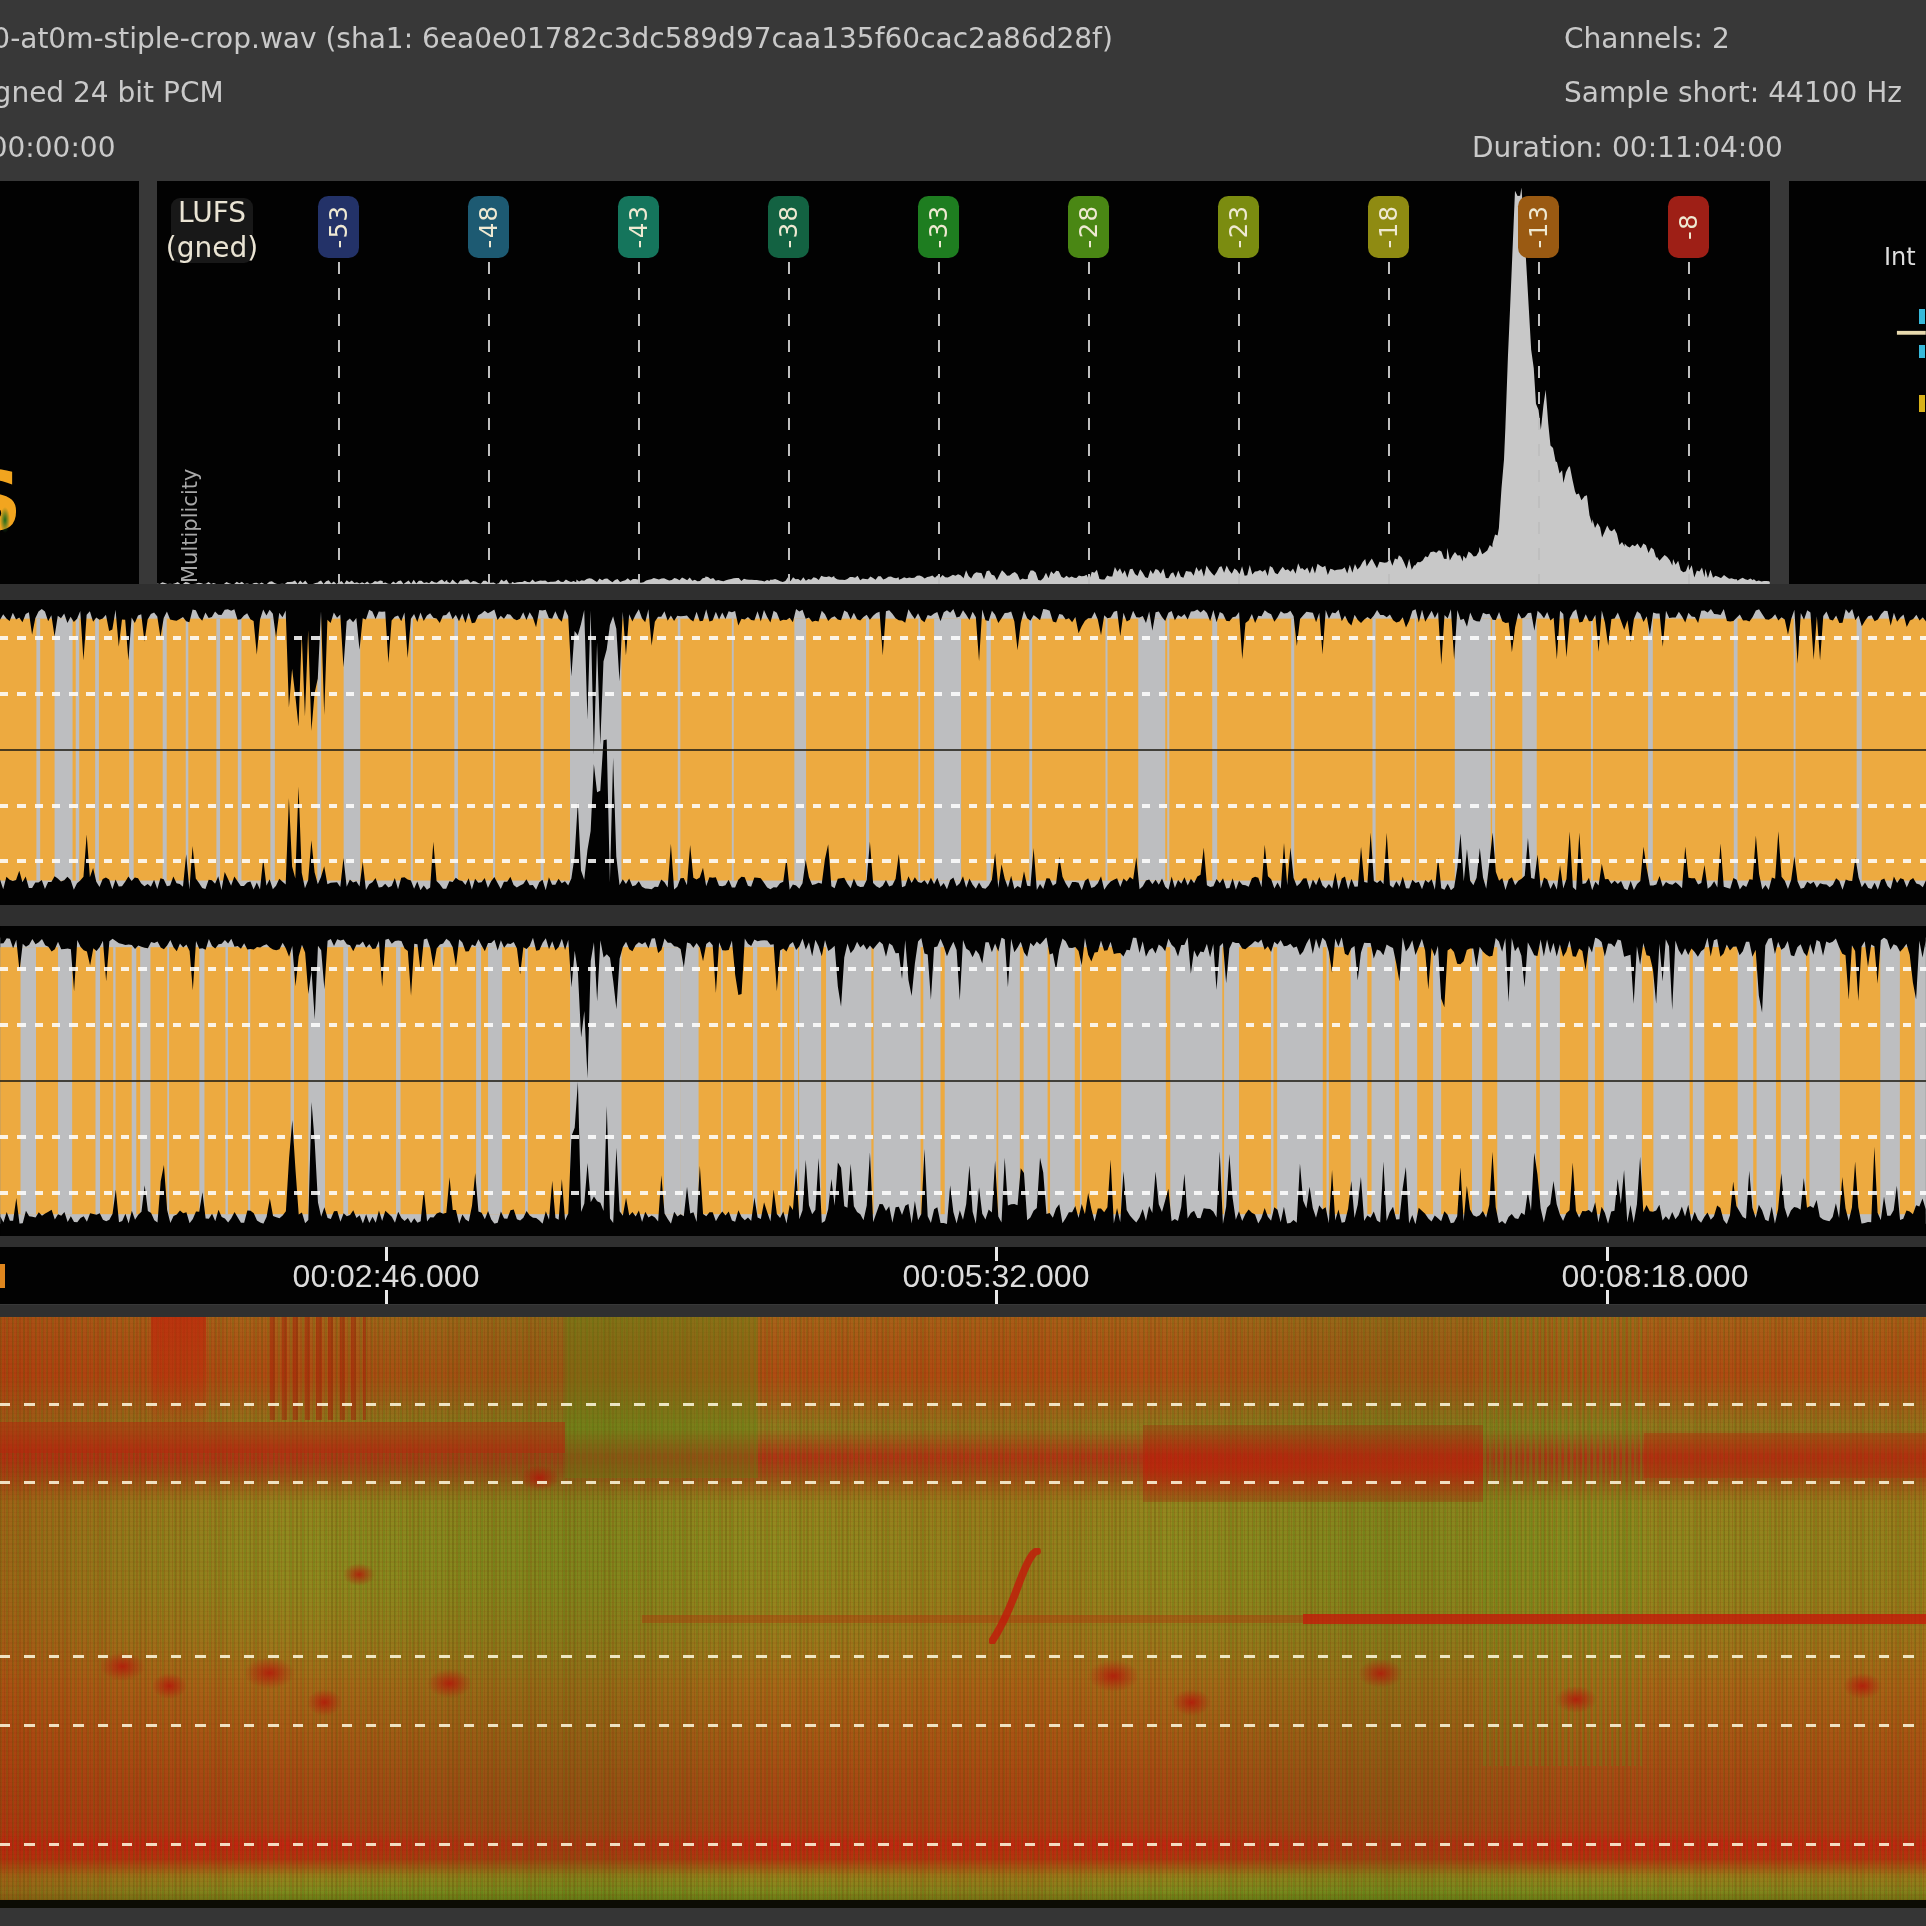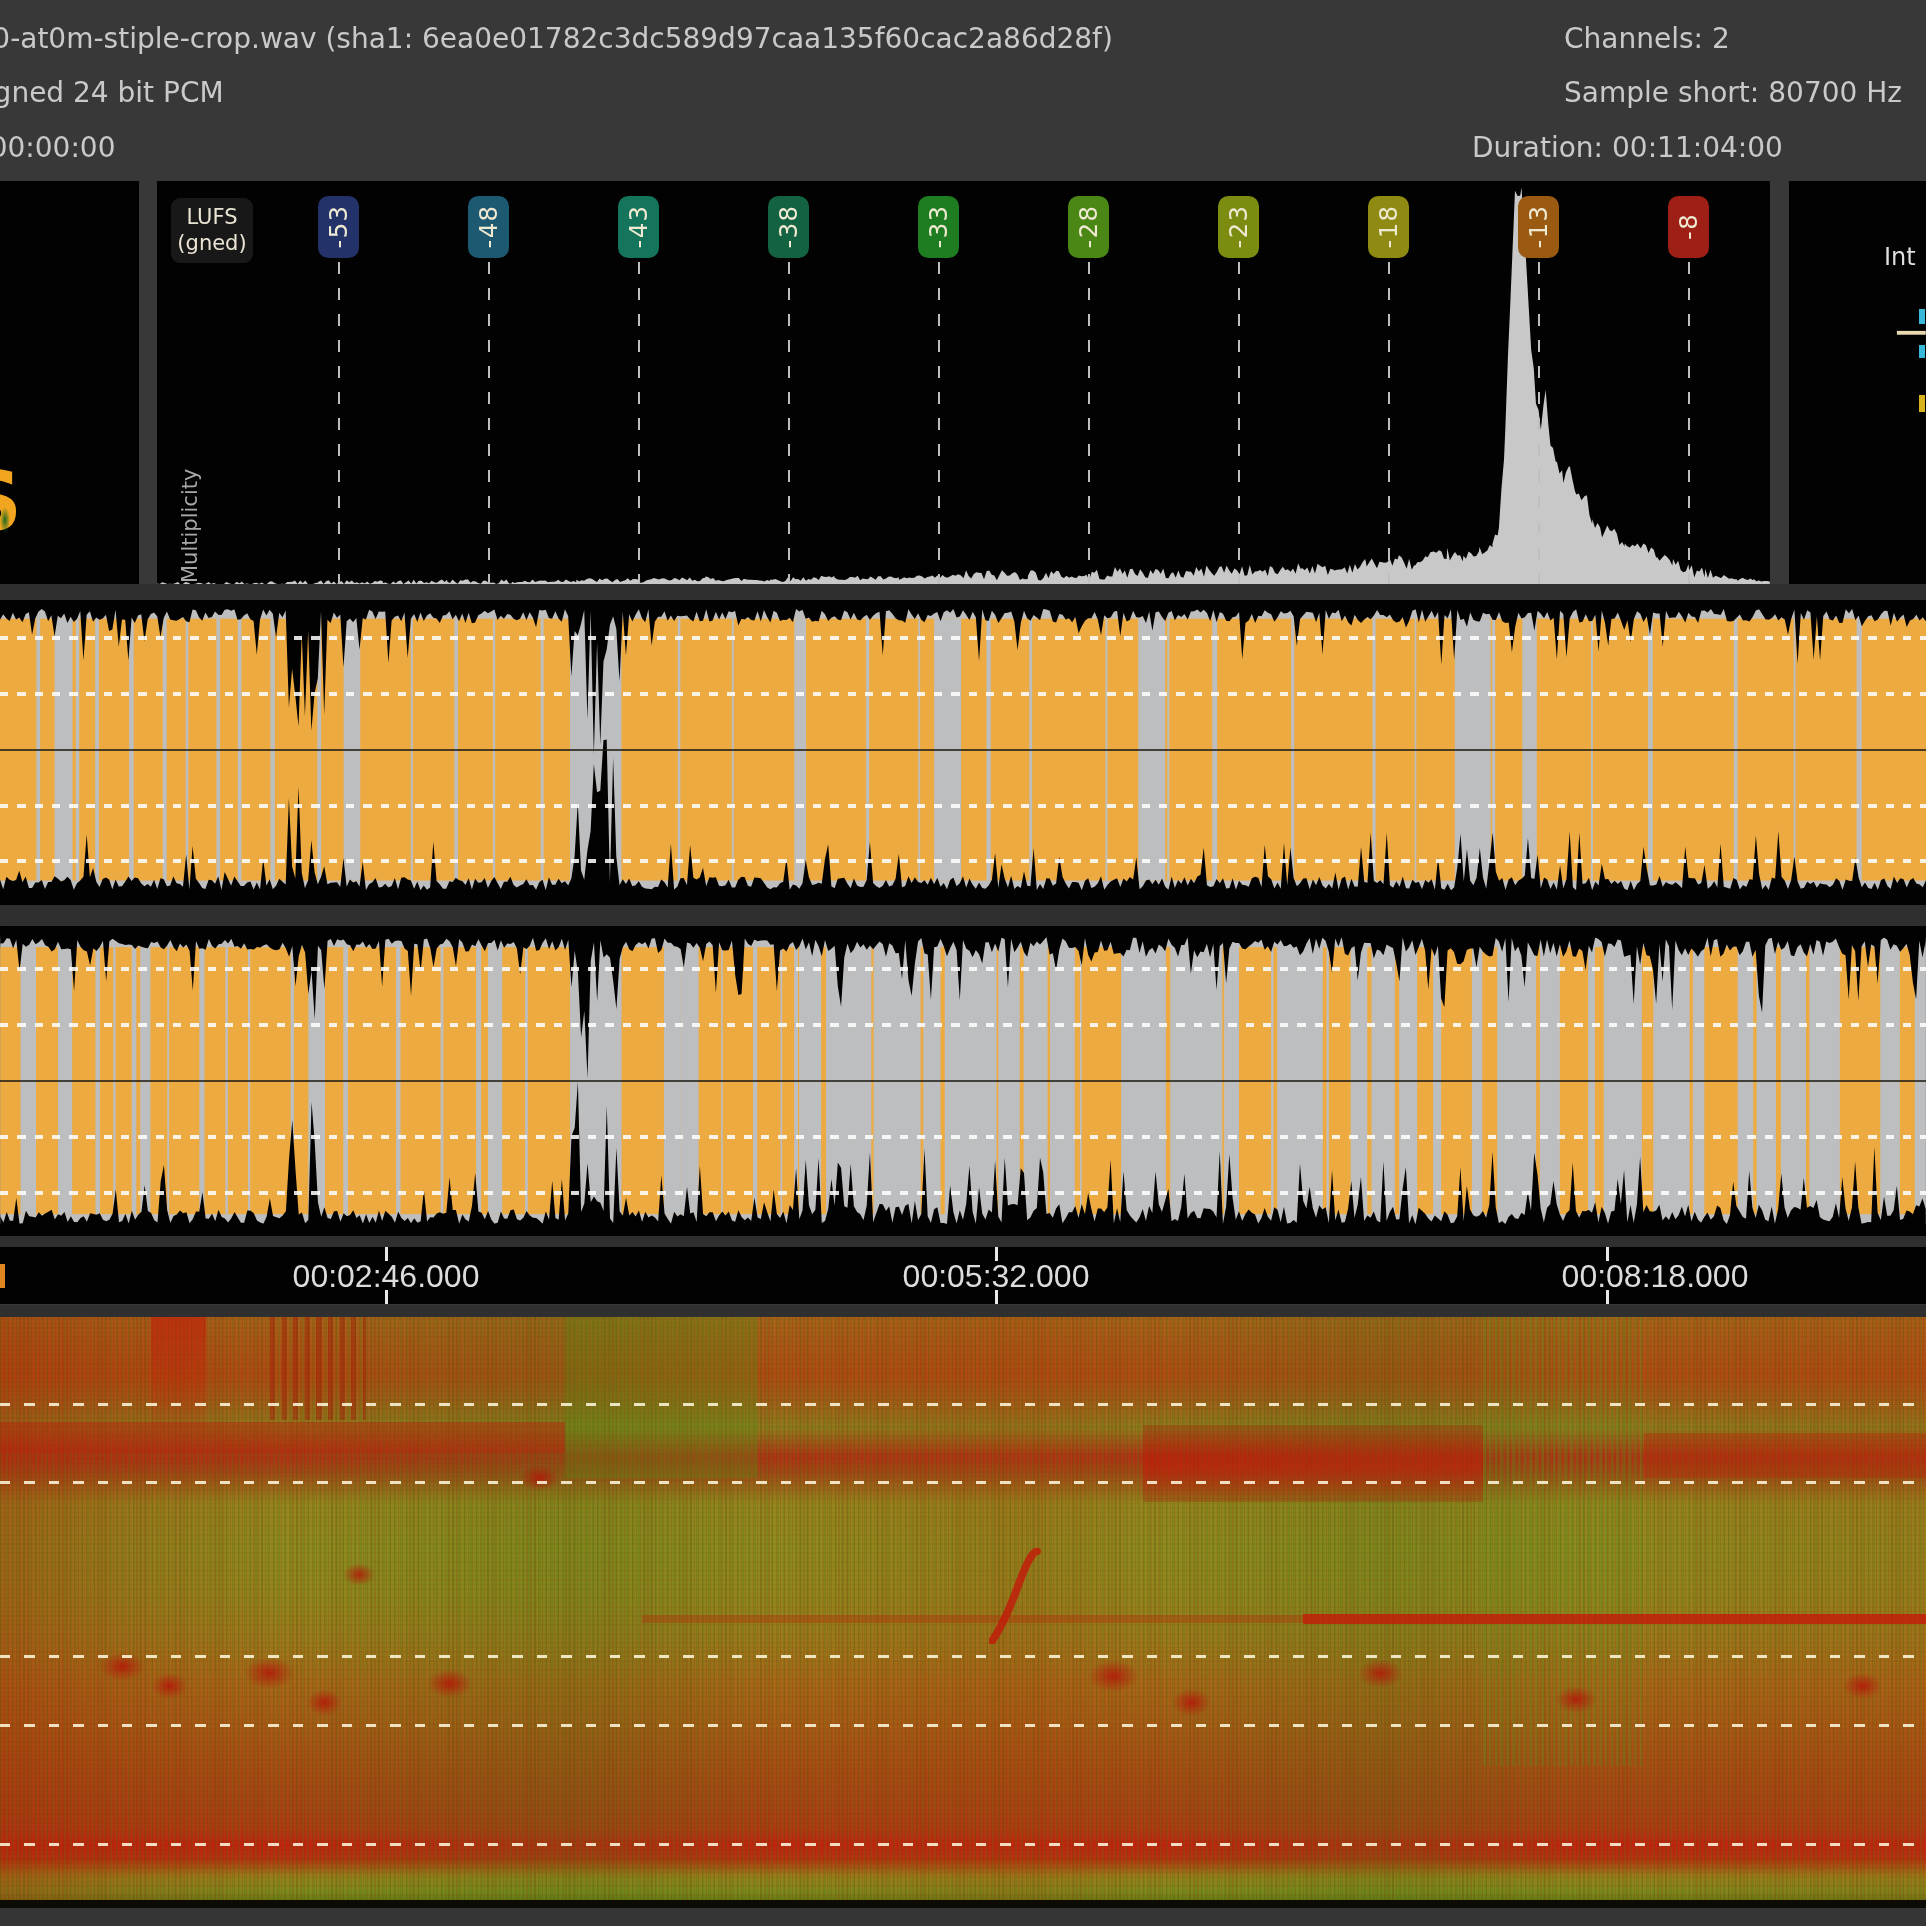--- a/index.html
+++ b/index.html
@@ -22,21 +22,21 @@
   .hdr-val{padding-left:9px;}
   
   .black-panel{background:#020202;position:absolute;overflow:hidden;}
   #left-panel{left:0;top:181px;width:139px;height:403px;}
   #left-glyph{position:absolute;left:-37px;top:280px;font-size:82px;font-weight:bold;color:#f2a51f;line-height:1;}
   #left-glyph-green{position:absolute;left:0px;top:326px;width:10.3px;height:26px;background:radial-gradient(closest-side,#1d6b1d,rgba(0,0,0,0));}
   #hist-panel{left:157px;top:181px;width:1613px;height:403px;}
   #right-panel{left:1789px;top:181px;width:137px;height:403px;}
   #lufs-box{position:absolute;left:14px;top:16.7px;width:82px;height:65px;background:#181818;border-radius:9px;
     display:flex;flex-direction:column;align-items:center;justify-content:center;
-    font-size:21px;line-height:1.25;color:#eae4d4;text-align:center;}
+    font-size:28px;line-height:1.25;color:#eae4d4;text-align:center;}
   .hist-badge{position:absolute;top:14.8px;width:41px;height:62px;border-radius:10.3px;
     display:flex;align-items:center;justify-content:center;}
   .hist-badge span{transform:rotate(-90deg);font-size:24.4px;color:#efe9d2;letter-spacing:1.3px;white-space:nowrap;}
   .hist-vline{position:absolute;top:81px;width:1.9px;
     background:repeating-linear-gradient(180deg,#bfbfbf 0 12.2px,rgba(0,0,0,0) 12.2px 26px);}
   #multiplicity{position:absolute;left:20.5px;top:402px;transform:rotate(-90deg);transform-origin:0 0;
     font-size:21px;color:#a8a8a8;white-space:nowrap;}
   #hist-svg{position:absolute;left:0;top:0;}
   #rp-int{position:absolute;left:95px;top:62px;font-size:24px;color:#dedede;white-space:nowrap;}
   #rp-minus{position:absolute;left:103px;top:127px;font-size:46px;color:#e8d9ae;line-height:1;}
@@ -84,21 +84,21 @@
   #bottom-bar{position:absolute;left:0;top:1908px;width:1926px;height:18px;background:#353535;}
 </style>
 </head>
 <body>
 
 <div id="header" class="abs">
   <div id="hdr-file" class="hdr-line">0-at0m-stiple-crop.wav (sha1: 6ea0e01782c3dc589d97caa135f60cac2a86d28f)</div>
   <div id="hdr-format" class="hdr-line">gned 24 bit PCM</div>
   <div id="hdr-start" class="hdr-line">00:00:00</div>
   <div id="hdr-channels" class="hdr-line"><span>Channels:</span><span class="hdr-val">2</span></div>
-  <div id="hdr-samplerate" class="hdr-line"><span>Sample short:</span><span class="hdr-val">80700 Hz</span></div>
+  <div id="hdr-samplerate" class="hdr-line"><span>Sample short:</span><span class="hdr-val">44100 Hz</span></div>
   <div id="hdr-duration" class="hdr-line"><span>Duration:</span><span class="hdr-val">00:11:04:00</span></div>
 </div>
 
 <div id="left-panel" class="black-panel">
   <div id="left-glyph">S</div>
   <div id="left-glyph-green"></div>
 </div>
 
 <div id="hist-panel" class="black-panel">
   <svg id="hist-svg" width="1613" height="403" viewBox="0 0 2513 628">

